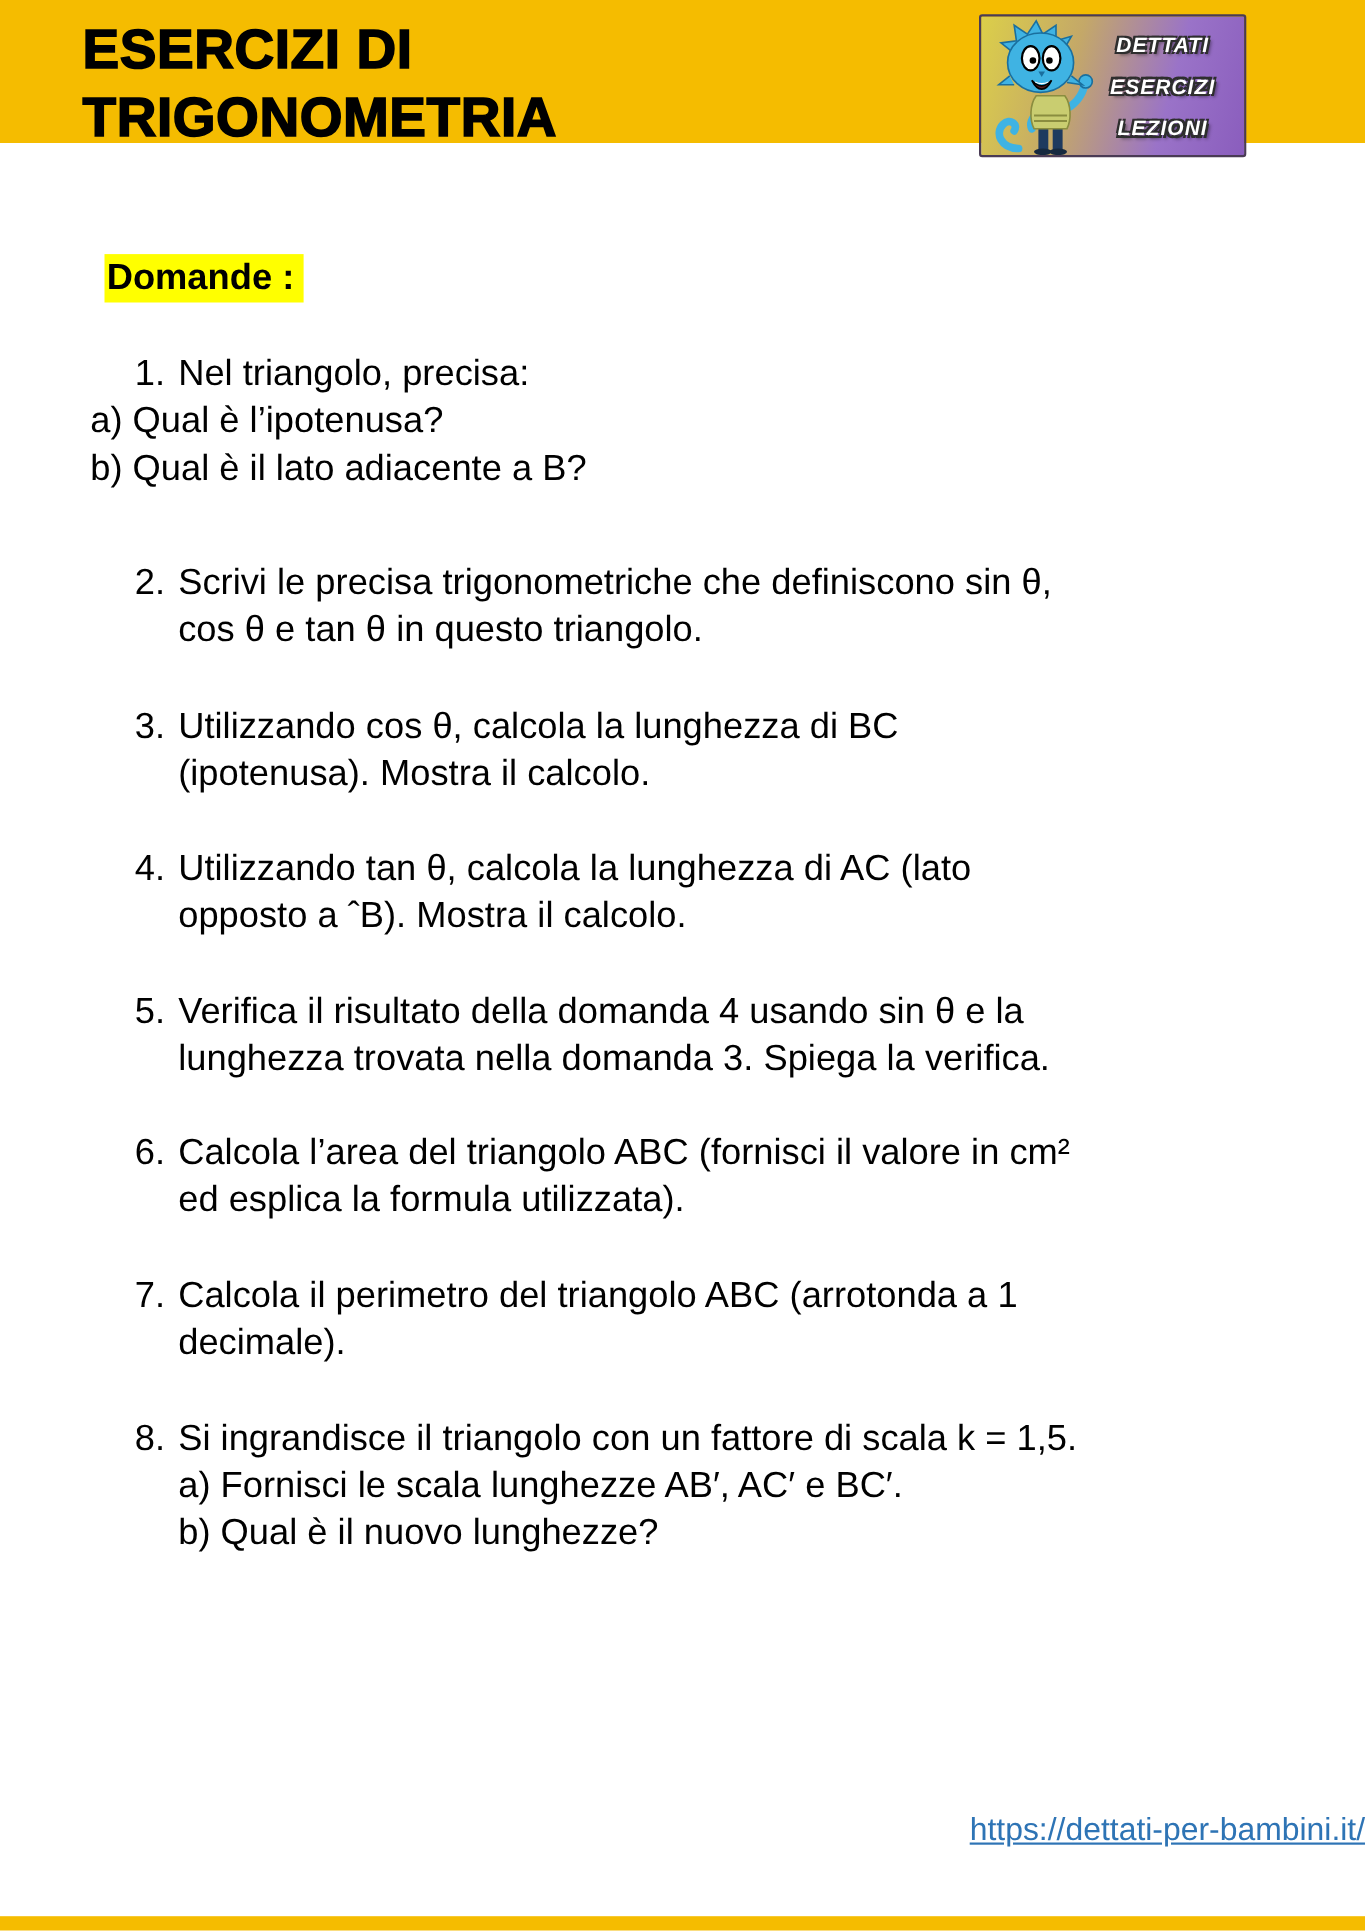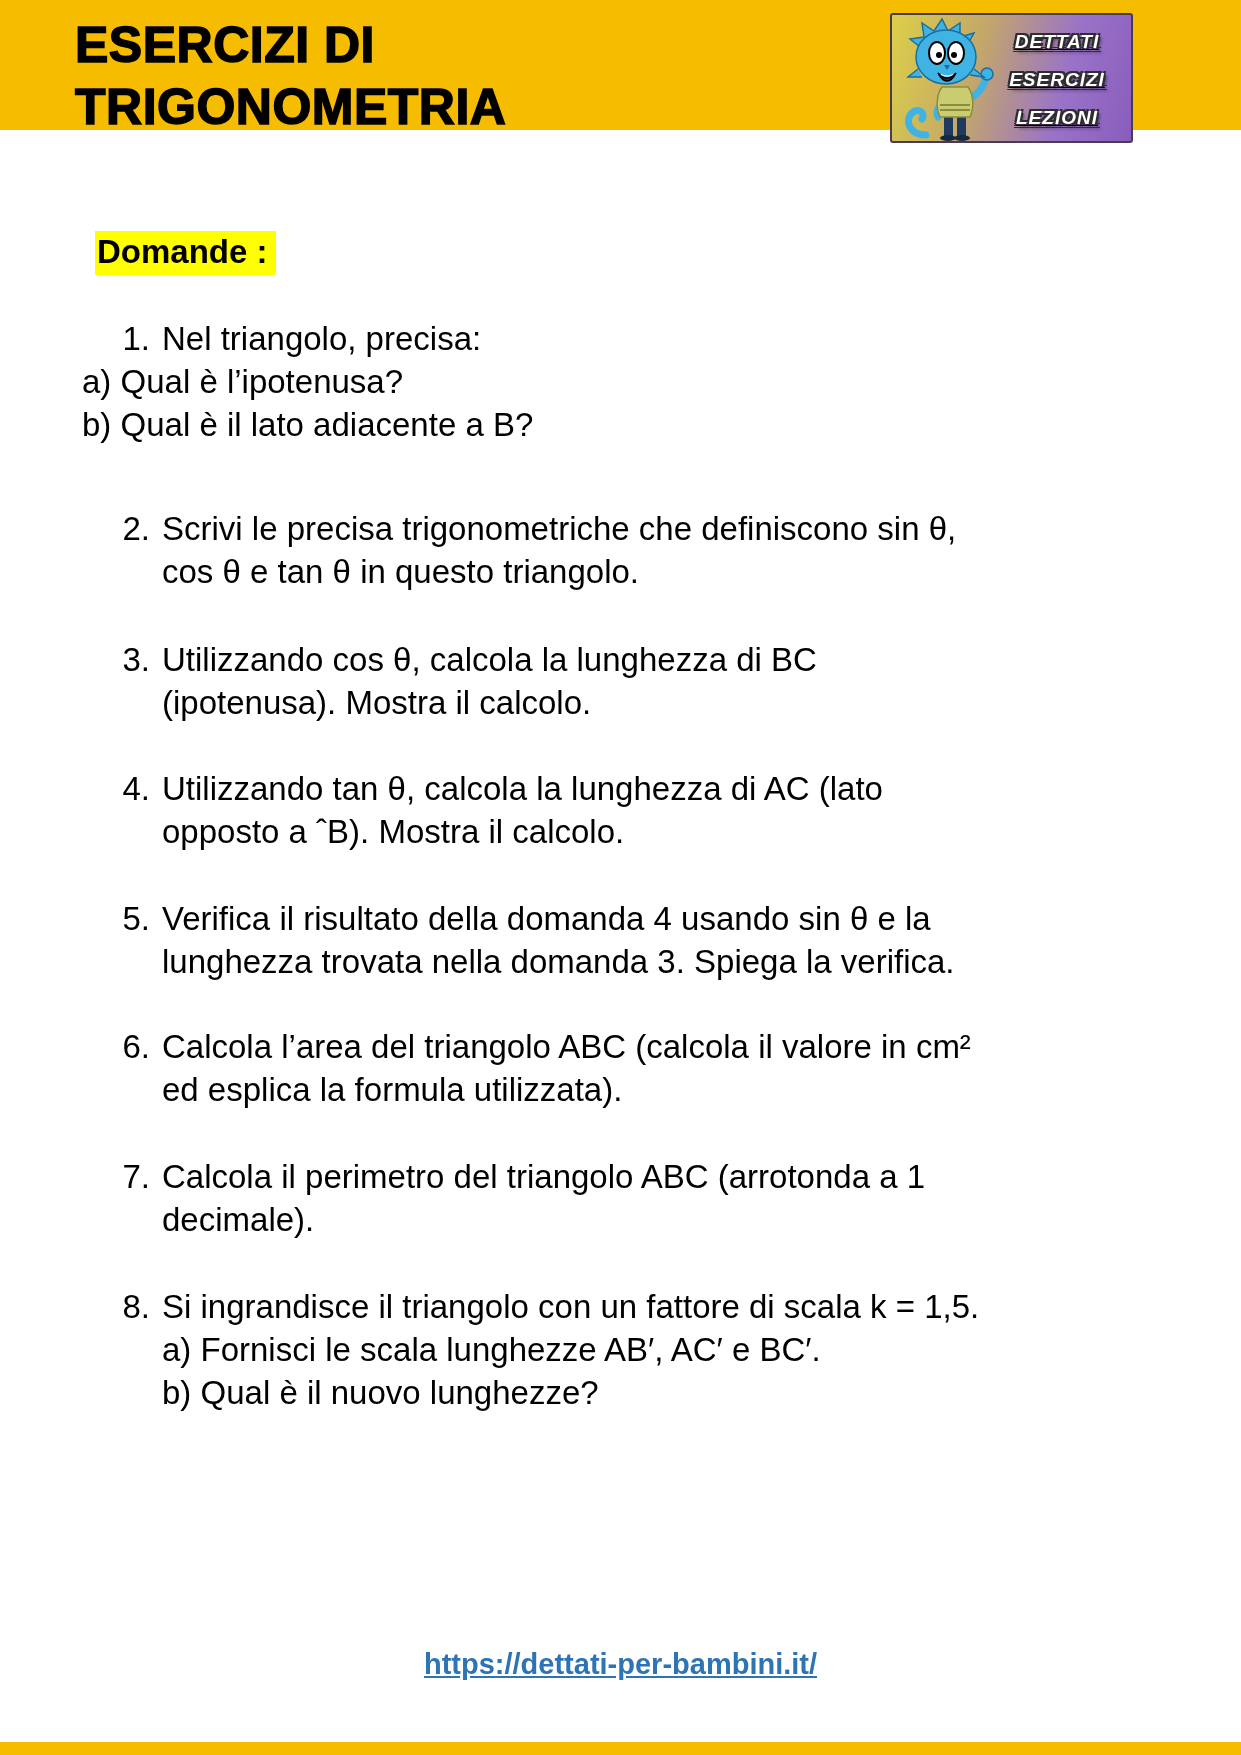--- a/index.html
+++ b/index.html
@@ -17,21 +17,21 @@
     font-size:50px;line-height:62px;font-weight:bold;
     -webkit-text-stroke:1.5px #000;letter-spacing:.5px;
   }
   
   .badge{
     position:absolute;left:890px;top:13px;width:243px;height:130px;
     background:linear-gradient(105deg,#DCCF49 0%,#C4A868 35%,#9A73C8 70%,#8A5DBD 100%);
     border:2px solid #4a3b55;border-radius:3px;box-sizing:border-box;
   }
   .badge-labels{
-    position:absolute;right:10px;top:8px;width:128px;text-align:center;text-decoration:underline;
+    position:absolute;right:10px;top:8px;width:128px;text-align:center;
   }
   .badge-label{
     font-style:italic;font-weight:bold;font-size:19px;line-height:38px;
     color:#fff;letter-spacing:1px;
     text-shadow:-2px -2px 0 #2e2e2e,2px -2px 0 #2e2e2e,-2px 2px 0 #2e2e2e,2px 2px 0 #2e2e2e,3px 3px 3px rgba(0,0,0,.45);
   }
   .cat{position:absolute;left:6px;top:2px;}
   
   .heading{
     position:absolute;left:95px;top:231px;
@@ -43,23 +43,22 @@
   .qline{
     position:relative;padding-left:162px;height:43px;line-height:43px;
     font-size:33px;white-space:nowrap;
   }
   .qline.indent{padding-left:82px;}
   .qnum{
     position:absolute;left:0;top:0;width:150px;text-align:right;
   }
   
   .footer-link{
-    position:absolute;left:0;top:1648px;width:1241px;text-align:center;
+    position:absolute;left:0;top:1648px;width:1241px;text-align:right;
     font-size:29px;
-    font-weight:bold;
   }
   .footer-link a{color:#2E74B5;text-decoration:underline;}
   .bottom-bar{
     position:absolute;left:0;bottom:0;width:1241px;height:13px;background:#F5BC00;
   }
 </style>
 </head>
 <body>
 
 <div class="header">
@@ -129,21 +128,21 @@
     </div>
     <div class="question" style="margin-bottom: 44px;">
       <div class="qline"><span class="qnum">4.</span><span>Utilizzando tan θ, calcola la lunghezza di AC (lato</span></div>
       <div class="qline"><span>opposto a ˆB). Mostra il calcolo.</span></div>
     </div>
     <div class="question" style="margin-bottom: 42px;">
       <div class="qline"><span class="qnum">5.</span><span>Verifica il risultato della domanda 4 usando sin θ e la</span></div>
       <div class="qline"><span>lunghezza trovata nella domanda 3. Spiega la verifica.</span></div>
     </div>
     <div class="question" style="margin-bottom: 44px;">
-      <div class="qline"><span class="qnum">6.</span><span>Calcola l’area del triangolo ABC (calcola il valore in cm²</span></div>
+      <div class="qline"><span class="qnum">6.</span><span>Calcola l’area del triangolo ABC (fornisci il valore in cm²</span></div>
       <div class="qline"><span>ed esplica la formula utilizzata).</span></div>
     </div>
     <div class="question" style="margin-bottom: 44px;">
       <div class="qline"><span class="qnum">7.</span><span>Calcola il perimetro del triangolo ABC (arrotonda a 1</span></div>
       <div class="qline"><span>decimale).</span></div>
     </div>
     <div class="question" style="margin-bottom: 0px;">
       <div class="qline"><span class="qnum">8.</span><span>Si ingrandisce il triangolo con un fattore di scala k = 1,5.</span></div>
       <div class="qline"><span>a) Fornisci le scala lunghezze AB′, AC′ e BC′.</span></div>
       <div class="qline"><span>b) Qual è il nuovo lunghezze?</span></div>

